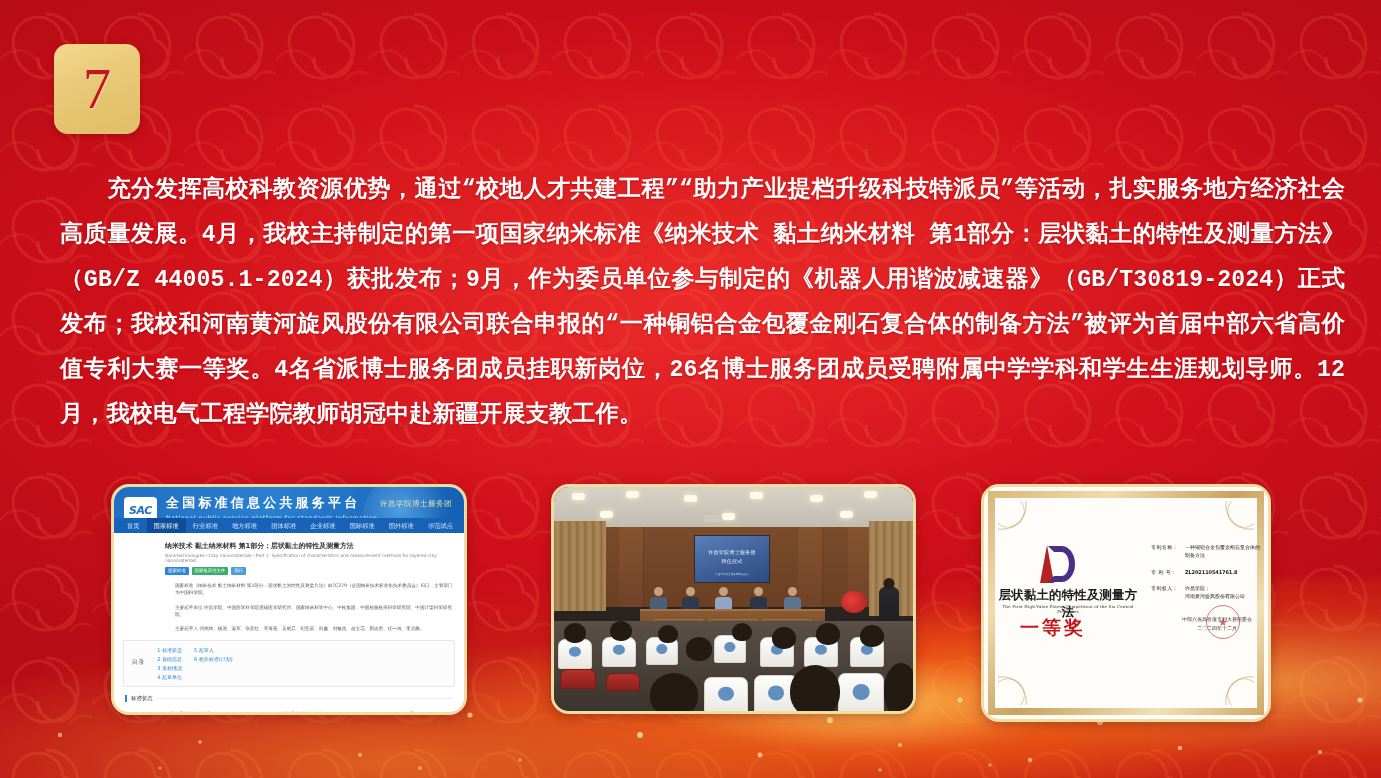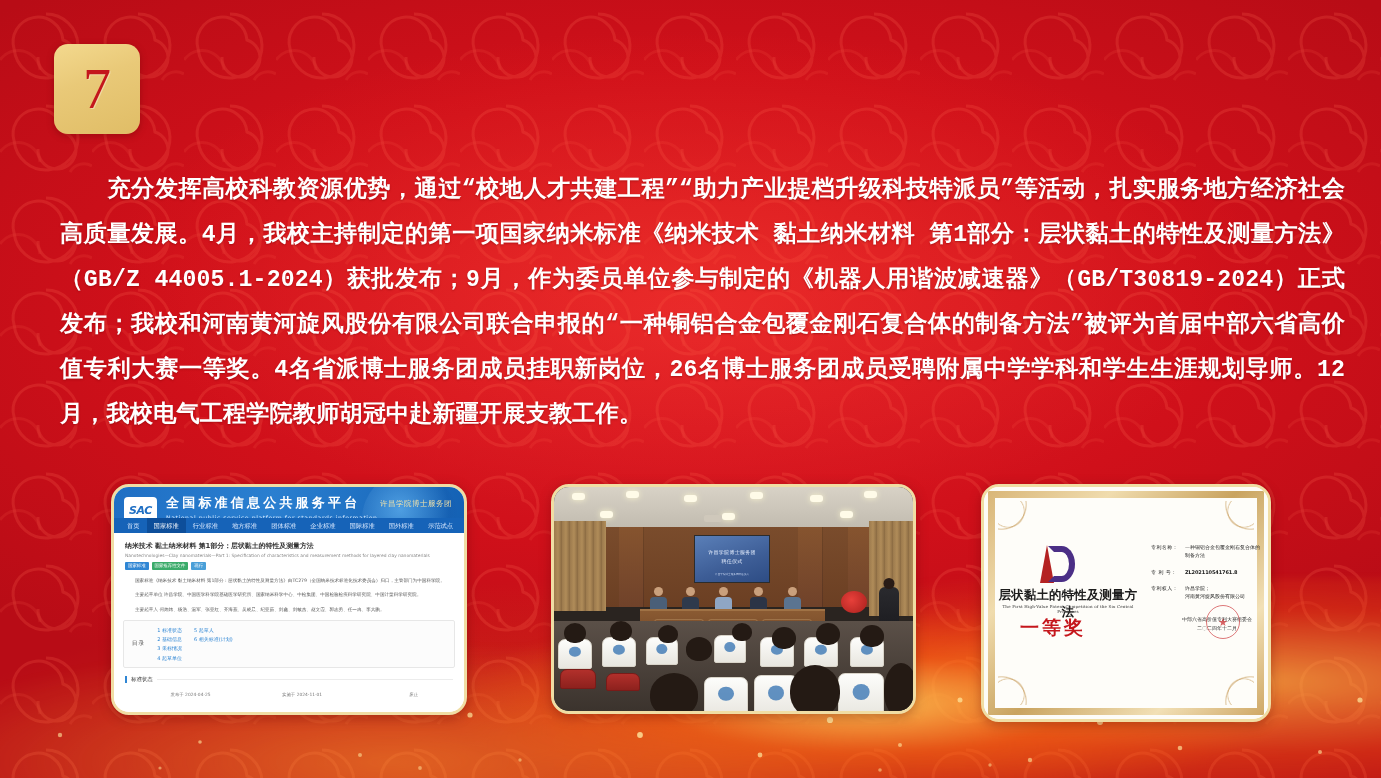--- a/index.html
+++ b/index.html
@@ -117,21 +117,21 @@
             font-family:"DejaVu Sans", sans-serif;}
   .sac-nav {
     height:15px; background:#1663b8; display:flex; align-items:center;
     padding-left:6px; gap:0px;
   }
   .sac-nav span {
     font-size:6.3px; color:#dceaff; padding:0 7px; line-height:15px;
     font-family:"DejaVu Sans", sans-serif; white-space:nowrap;
   }
   .sac-nav span.active { background:#0d4e9a; color:#fff; }
-  .sac-body { padding:9px 11px 0 11px; }
+  .sac-body { padding:9px 11px 0 11px;margin-left:40px; }
   .std-title-cn { font-size:6.9px; font-weight:700; color:#333;
                   font-family:"DejaVu Sans", sans-serif; line-height:1.3;}
   .std-title-en { font-size:4.4px; color:#888; margin-top:2px;
                   font-family:"DejaVu Sans", sans-serif;}
   .std-tags { display:flex; gap:3px; margin-top:4px; }
   .std-tags em {
     font-style:normal; font-size:4.4px; color:#fff; padding:1.5px 3px; border-radius:1px;
     font-family:"DejaVu Sans", sans-serif;
   }
   .tag-b { background:#2f86d4; }

